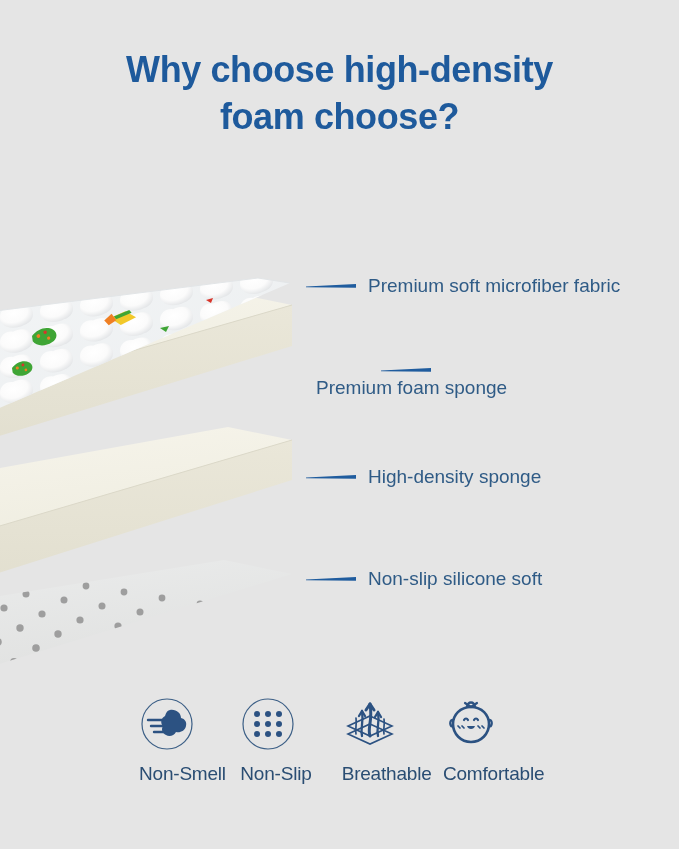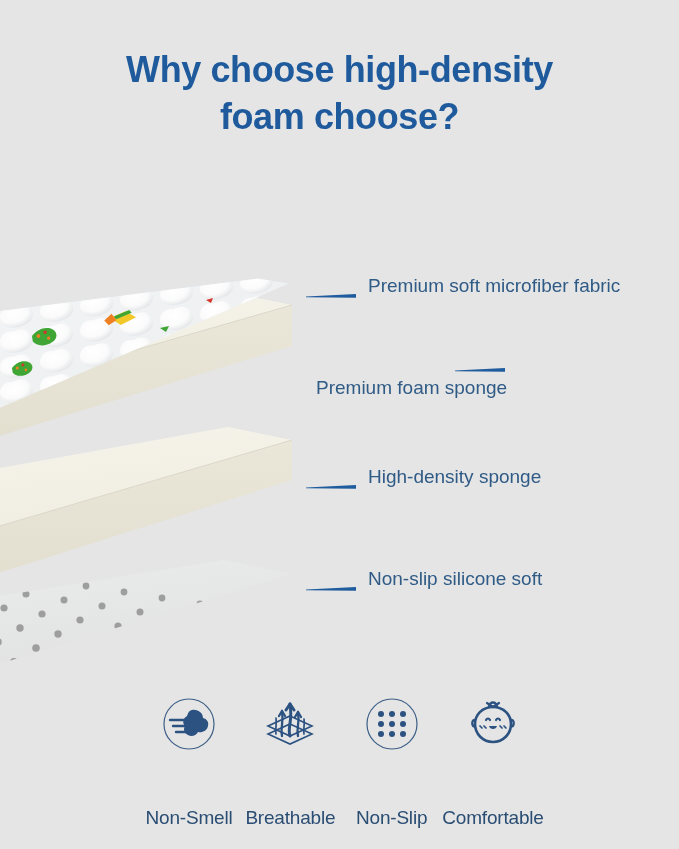--- a/index.html
+++ b/index.html
@@ -44,21 +44,21 @@
     width: 360px;
     height: 560px;
   }
   #layers-svg { display: block; }
 
   
   .callout {
     position: absolute;
     height: 28px;
     display: flex;
-    align-items: flex-end;
+    align-items: center;
   }
   .callout-line {
     display: block;
     width: 52px;
     height: 8px;
     flex: none;
   }
   .callout-text {
     font-family: "Liberation Sans", sans-serif;
     font-size: 19px;
@@ -79,23 +79,22 @@
     top: 696px;
     width: 404px;
     height: 110px;
     display: flex;
     align-items: flex-start;
     justify-content: space-between;
   }
   .feature {
     display: flex;
     flex-direction: column;
-    align-items: center;
+    align-items: flex-start;
     width: 100px;
-    gap: 44px;
   }
   .feature-icon {
     width: 56px;
     height: 56px;
     display: block;
   }
   .feature-label {
     margin-top: 10px;
     font-family: "Liberation Sans", sans-serif;
     font-size: 19px;
@@ -409,59 +408,59 @@
           <line x1="9" y1="24" x2="23" y2="24"></line>
           <line x1="12" y1="30" x2="24" y2="30"></line>
           <line x1="15" y1="36" x2="25" y2="36"></line>
         </g>
       </svg>
       <div class="feature-label">Non-Smell</div>
     </div>
 
     <div class="feature">
       <svg class="feature-icon" viewBox="0 0 56 56">
-
-        <polygon points="28,28 50,38 28,48 6,38" fill="none" stroke="#2c5282" stroke-width="1.6"></polygon>
-        <polygon points="28,20 50,30 28,40 6,30" fill="none" stroke="#2c5282" stroke-width="1.6"></polygon>
-
-        <g fill="none" stroke="#2c5282" stroke-linecap="round">
-          <path d="M28,40 C25,32 31,26 28,8" stroke-width="3"></path>
-          <path d="M28,8 l-4,6 M28,8 l4,6" stroke-width="3"></path>
-          <path d="M20,40 C18,32 22,28 20,15" stroke-width="2.3"></path>
-          <path d="M20,15 l-3,5 M20,15 l3,5" stroke-width="2.3"></path>
-          <path d="M36,40 C34,32 38,28 36,16" stroke-width="2.3"></path>
-          <path d="M36,16 l-3,5 M36,16 l3,5" stroke-width="2.3"></path>
-          <path d="M14,38 C13,32 15,30 14,22" stroke-width="1.7"></path>
-          <path d="M42,38 C41,32 43,30 42,23" stroke-width="1.7"></path>
-        </g>
-      </svg>
-      <div class="feature-label">Breathable</div>
-    </div>
-
-    <div class="feature">
-      <svg class="feature-icon" viewBox="0 0 56 56">
         <circle cx="28" cy="28" r="25" fill="none" stroke="#3c5f86" stroke-width="1.2"></circle>
         <g fill="#2c5282">
           <circle cx="17" cy="18" r="3"></circle>
             <circle cx="28" cy="18" r="3"></circle>
             <circle cx="39" cy="18" r="3"></circle>
           <circle cx="17" cy="28" r="3"></circle>
             <circle cx="28" cy="28" r="3"></circle>
             <circle cx="39" cy="28" r="3"></circle>
           <circle cx="17" cy="38" r="3"></circle>
             <circle cx="28" cy="38" r="3"></circle>
             <circle cx="39" cy="38" r="3"></circle>
         </g>
       </svg>
       <div class="feature-label">Non-Slip</div>
     </div>
 
     <div class="feature">
       <svg class="feature-icon" viewBox="0 0 56 56">
 
+        <polygon points="28,28 50,38 28,48 6,38" fill="none" stroke="#2c5282" stroke-width="1.6"></polygon>
+        <polygon points="28,20 50,30 28,40 6,30" fill="none" stroke="#2c5282" stroke-width="1.6"></polygon>
+
+        <g fill="none" stroke="#2c5282" stroke-linecap="round">
+          <path d="M28,40 C25,32 31,26 28,8" stroke-width="3"></path>
+          <path d="M28,8 l-4,6 M28,8 l4,6" stroke-width="3"></path>
+          <path d="M20,40 C18,32 22,28 20,15" stroke-width="2.3"></path>
+          <path d="M20,15 l-3,5 M20,15 l3,5" stroke-width="2.3"></path>
+          <path d="M36,40 C34,32 38,28 36,16" stroke-width="2.3"></path>
+          <path d="M36,16 l-3,5 M36,16 l3,5" stroke-width="2.3"></path>
+          <path d="M14,38 C13,32 15,30 14,22" stroke-width="1.7"></path>
+          <path d="M42,38 C41,32 43,30 42,23" stroke-width="1.7"></path>
+        </g>
+      </svg>
+      <div class="feature-label">Breathable</div>
+    </div>
+
+    <div class="feature">
+      <svg class="feature-icon" viewBox="0 0 56 56">
+
         <path d="M24,11 C25,5 31,5 32,11" fill="none" stroke="#2c5282" stroke-width="2.4" stroke-linecap="round"></path>
         <path d="M28,11 L22,7 M28,11 L34,7" fill="none" stroke="#2c5282" stroke-width="2.2" stroke-linecap="round"></path>
 
         <path d="M28,11 C39,11 46,19 46,28 C46,38 38,46 28,46 C18,46 10,38 10,28 C10,19 17,11 28,11 Z" fill="none" stroke="#2c5282" stroke-width="2.6"></path>
         <path d="M11,24 C7,23 6,28 9,31" fill="none" stroke="#2c5282" stroke-width="2.2"></path>
         <path d="M45,24 C49,23 50,28 47,31" fill="none" stroke="#2c5282" stroke-width="2.2"></path>
 
         <path d="M21,24 C22,22 24,22 25,24" fill="none" stroke="#2c5282" stroke-width="2.2" stroke-linecap="round"></path>
         <path d="M31,24 C32,22 34,22 35,24" fill="none" stroke="#2c5282" stroke-width="2.2" stroke-linecap="round"></path>
 

